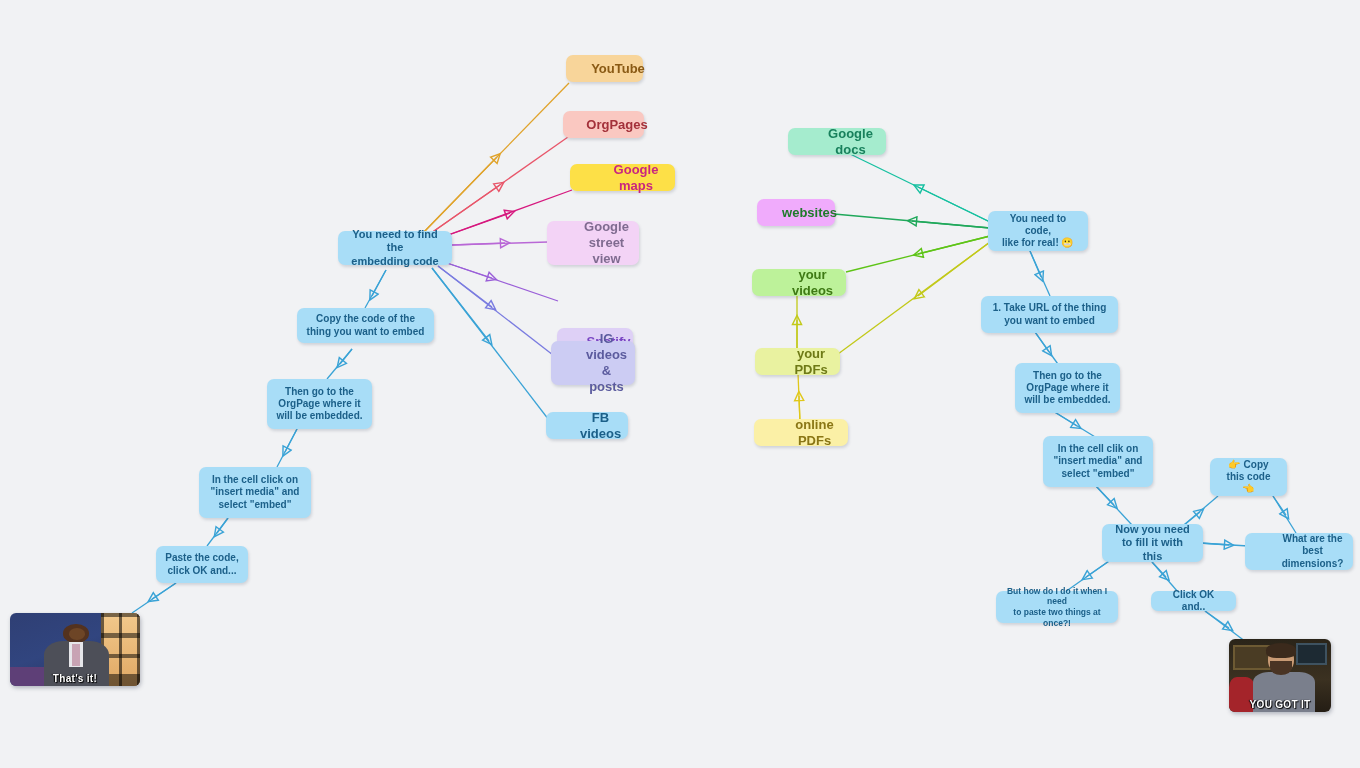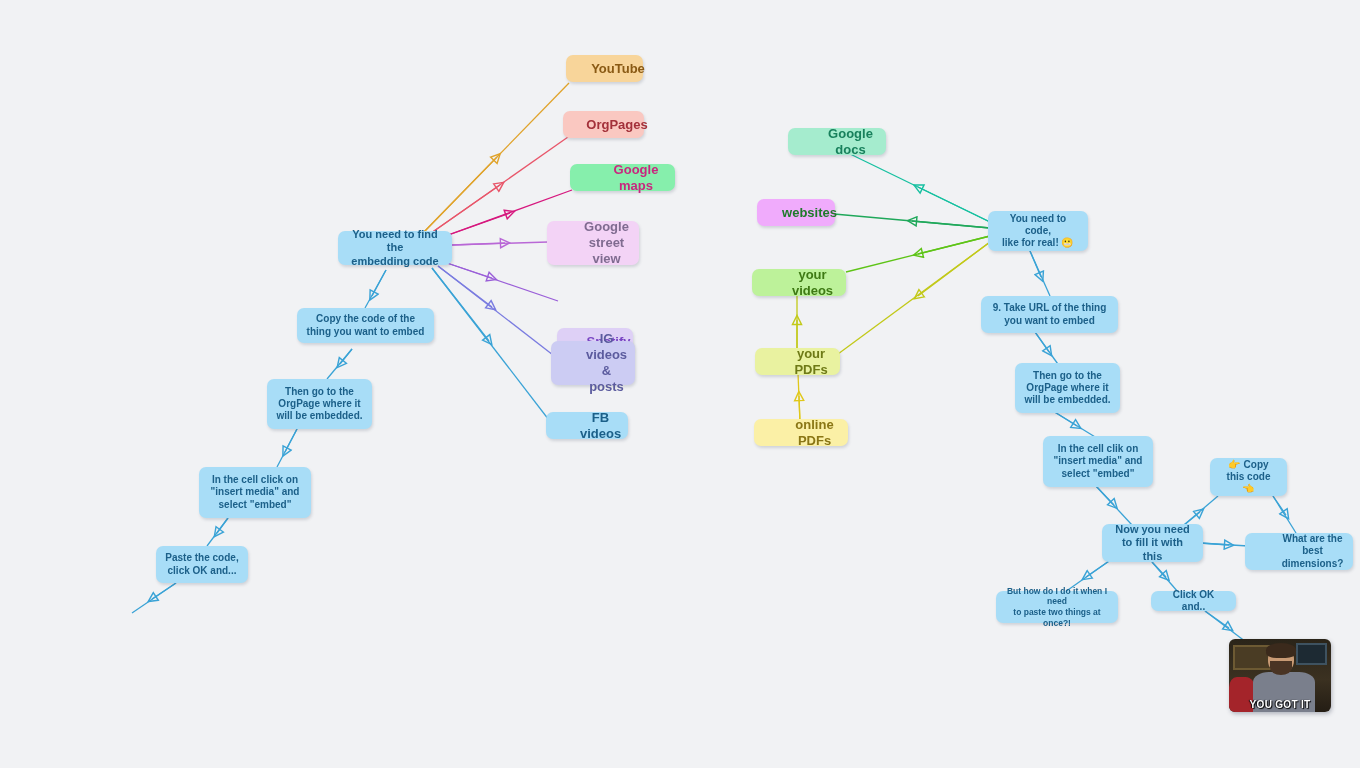--- a/index.html
+++ b/index.html
@@ -22,21 +22,21 @@
     line-height: 1.22;
     display: flex; align-items: center; justify-content: center;
     padding: 5px 9px;
     box-shadow: 1px 2px 3px rgba(80,90,110,0.20);
     white-space: pre-line;
     z-index: 5;
   }
   .n-blue   { background: #a8ddf7; color: #1c6089; }
   .n-amber  { background: #f8d59a; color: #8a5a14; }
   .n-salmon { background: #fac8c1; color: #a3313a; }
-  .n-pink   { background: #86efac; color: #c9267f; }
+  .n-pink   { background: #fde047; color: #c9267f; }
   .n-lpink  { background: #f3d3f6; color: #7f6b90; }
   .n-lav    { background: #ded0f6; color: #7a45c4; margin-top: 40px; }
   .n-peri   { background: #ccccf3; color: #5b5b9e; }
   .n-mint   { background: #a5ecce; color: #18805c; }
   .n-pgreen { background: #f0abfc; color: #1f7a2a; }
   .n-lgreen { background: #bdf29a; color: #3e7a14; }
   .n-ygreen { background: #e9f2a0; color: #6e7a16; }
   .n-yellow { background: #fbf0a6; color: #8a7615; }
 
   .tiny { font-size: 8.5px; line-height: 1.25; }
@@ -252,35 +252,48 @@
 OrgPage where it
 will be embedded.</div>
 
   <div class="node n-blue f10" style="left:199px; top:467px; width:112px; height:51px;">In the cell click on
 "insert media" and
 select "embed"</div>
 
   <div class="node n-blue f10" style="left:156px; top:546px; width:92px; height:37px;">Paste the code,
 click OK and...</div>
 
+  <div class="meme m1" style="left:10px; top:613px; width:130px; height:73px;">
+    <div class="scene">
+      <div class="bg"></div>
+        <div class="purple"></div>
+        <div class="panel"></div>
+      <div class="torso"></div>
+        <div class="head"></div>
+        <div class="face"></div>
+      <div class="shirt"></div>
+        <div class="tie"></div>
+    </div>
+    <div class="cap f10">That's it!</div>
+  </div>
 
   <div class="node n-blue f10" style="left:988px; top:211px; width:100px; height:40px;">You need to code,
 like for real! 😬</div>
 
   <div class="node n-mint f13" style="left:788px; top:128px; width:98px; height:27px;">Google docs</div>
 
   <div class="node n-pgreen f13" style="left:757px; top:199px; width:78px; height:27px;">websites</div>
 
   <div class="node n-lgreen f13" style="left:752px; top:269px; width:94px; height:27px;">your videos</div>
 
   <div class="node n-ygreen f13" style="left:755px; top:348px; width:85px; height:27px;">your PDFs</div>
 
   <div class="node n-yellow f13" style="left:754px; top:419px; width:94px; height:27px;">online PDFs</div>
 
-  <div class="node n-blue f10" style="left:981px; top:296px; width:137px; height:37px;">9. Take URL of the thing
+  <div class="node n-blue f10" style="left:981px; top:296px; width:137px; height:37px;">1. Take URL of the thing
 you want to embed</div>
 
   <div class="node n-blue f10" style="left:1015px; top:363px; width:105px; height:50px;">Then go to the
 OrgPage where it
 will be embedded.</div>
 
   <div class="node n-blue f10" style="left:1043px; top:436px; width:110px; height:51px;">In the cell clik on
 "insert media" and
 select "embed"</div>
 

